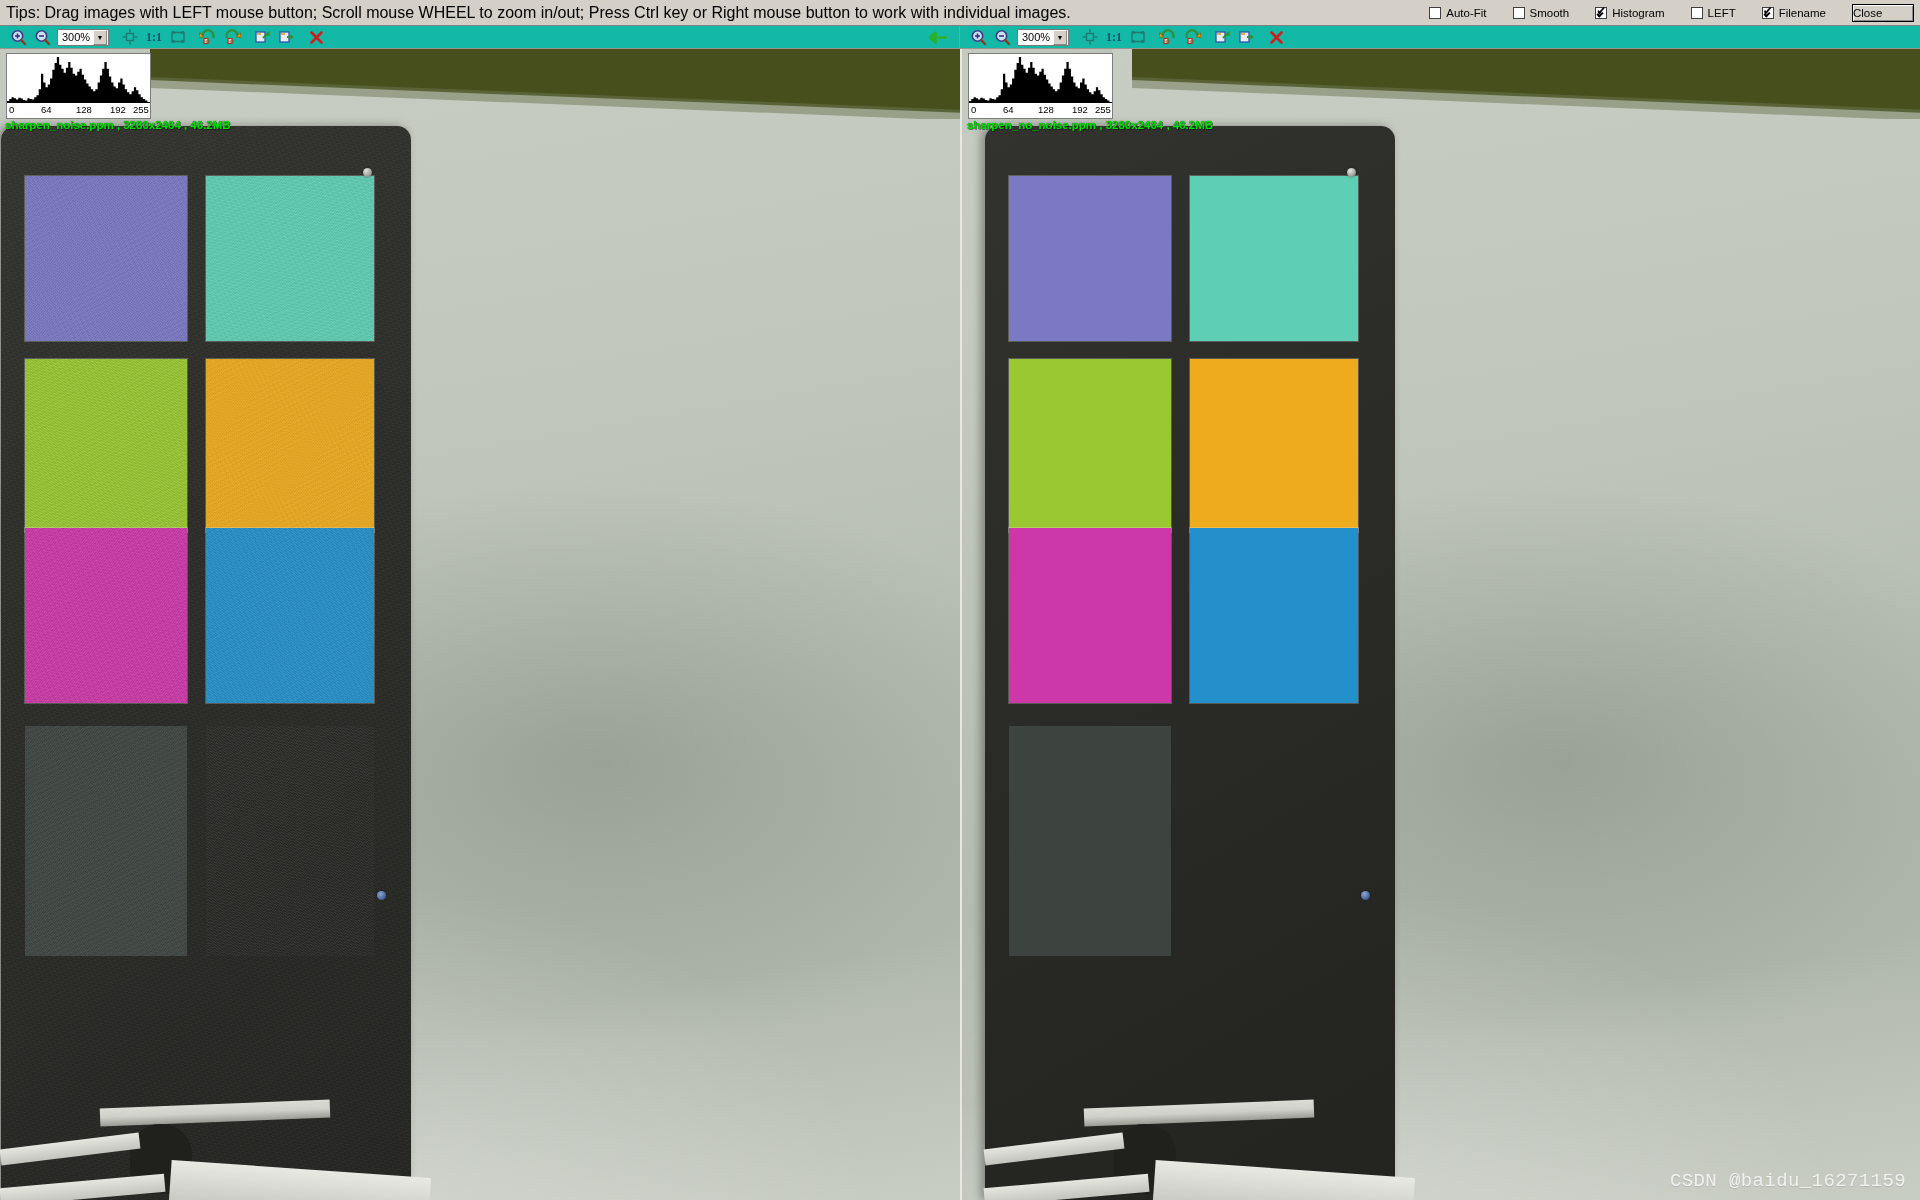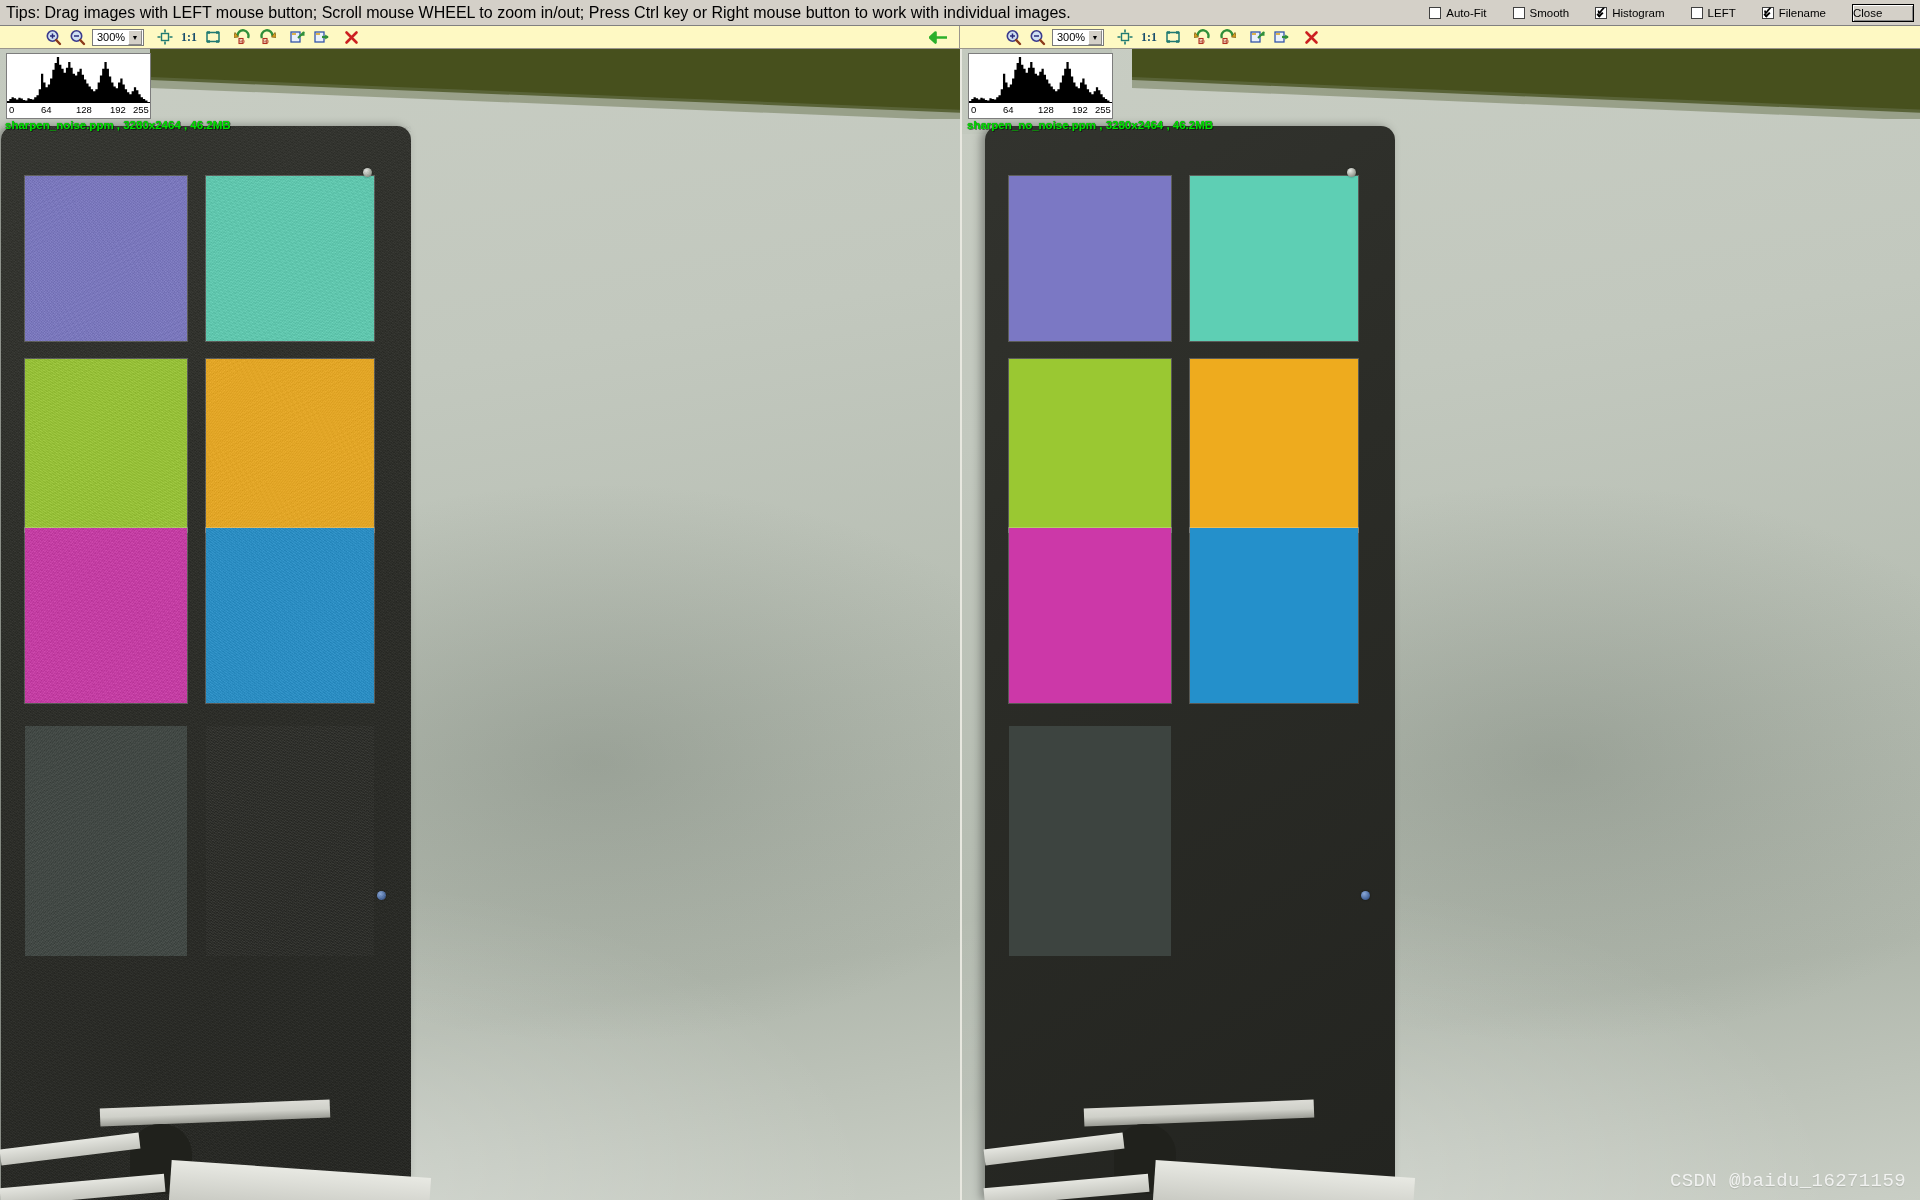--- a/index.html
+++ b/index.html
@@ -54,24 +54,23 @@
     font-size: 11.5px; line-height: 16px;
     color: #000; cursor: pointer;
   }
 
   
   .toolbar-row {
     position: absolute; left: 0; top: 26px; width: 1920px; height: 23px;
     display: flex;
   }
   .toolbar {
-    height: 23px; background: #fef9c3;
+    height: 23px; background: #14b8a6;
     display: flex; align-items: center;
     border-bottom: 1px solid #9a958c;
-    padding-left: 35px;
   }
   .tb-left  { width: 960px; border-right: 1px solid #9a958c; }
   .tb-right { width: 960px; }
   .tb-btn {
     width: 24px; height: 21px;
     display: flex; align-items: center; justify-content: center;
     cursor: pointer; flex: none;
   }
   .tb-sep { width: 6px; flex: none; }
   .zoom-combo {

